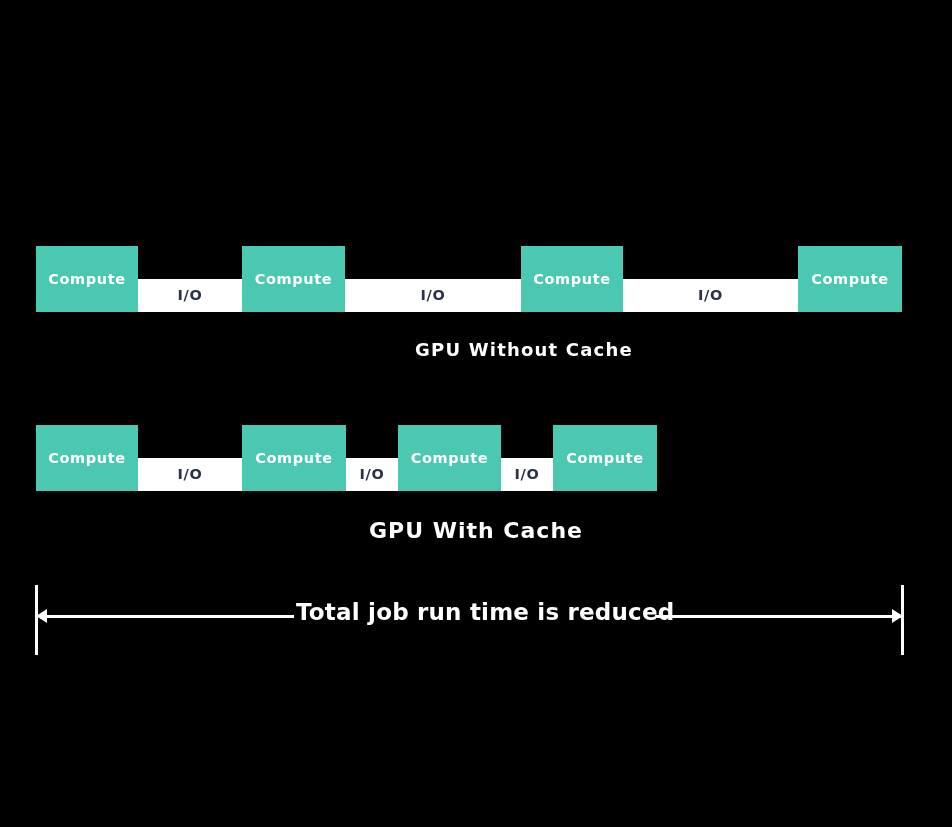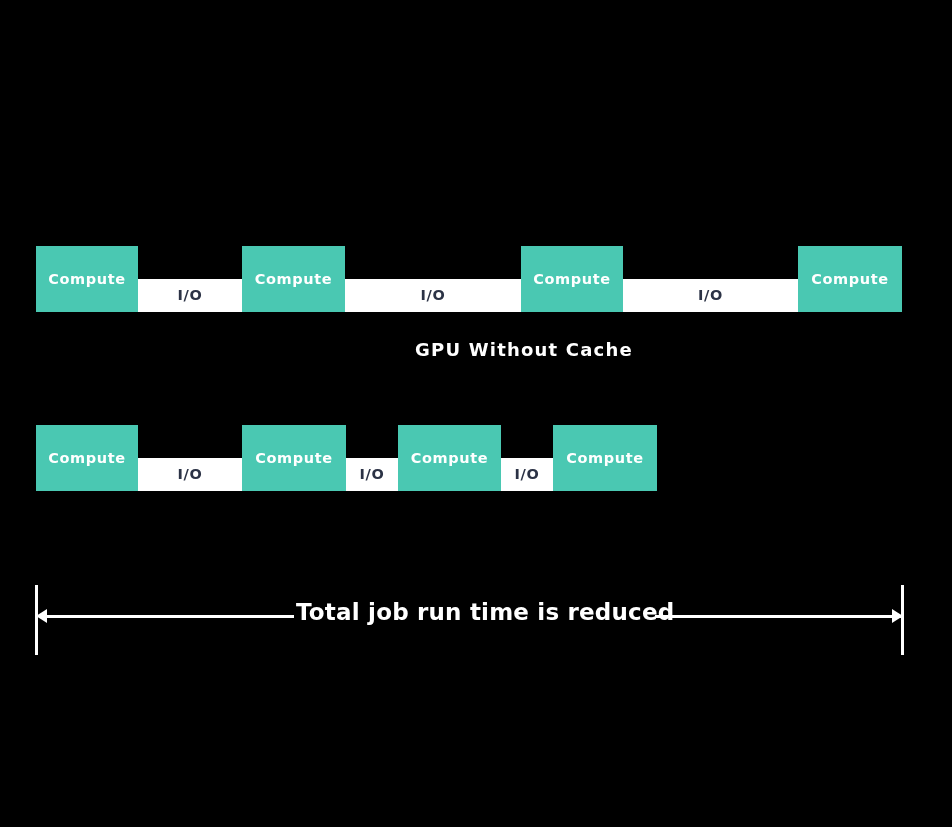--- a/index.html
+++ b/index.html
@@ -163,20 +163,21 @@
   <div class="timeline" id="row-with-cache">
     <div class="block compute" style="width:102px">Compute</div>
     <div class="block io" style="width:104px">I/O</div>
     <div class="block compute" style="width:104px">Compute</div>
     <div class="block io" style="width:52px">I/O</div>
     <div class="block compute" style="width:103px">Compute</div>
     <div class="block io" style="width:52px">I/O</div>
     <div class="block compute" style="width:104px">Compute</div>
   </div>
 
+  <div class="caption" id="caption-with-cache">GPU With Cache</div>
 
   <div id="measure-group">
     <div class="tick" id="tick-left"></div>
     <div class="tick" id="tick-right"></div>
     <div class="measure-line" id="line-left"></div>
     <div class="measure-line" id="line-right"></div>
     <div class="arrowhead" id="arrow-left"></div>
     <div class="arrowhead" id="arrow-right"></div>
     <div id="measure-label">Total job run time is reduced</div>
   </div>

